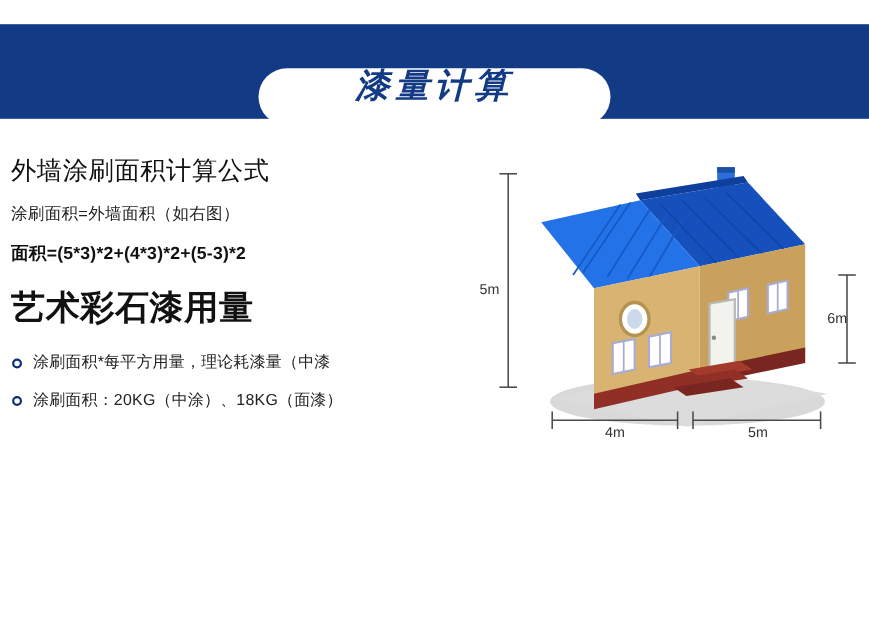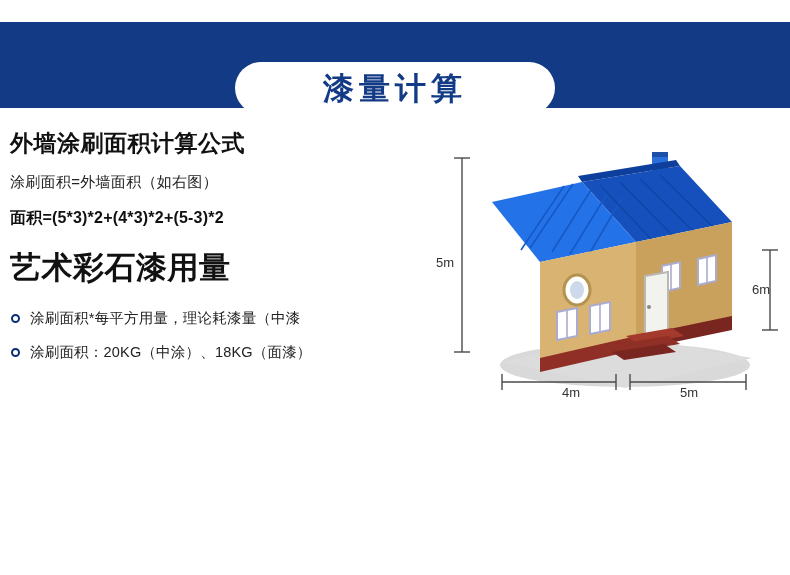--- a/index.html
+++ b/index.html
@@ -33,44 +33,44 @@
   .banner-pill {
     position: absolute;
     left: 50%;
     transform: translateX(-50%);
     top: 40px;
     width: 320px;
     height: 52px;
     background: #ffffff;
     border-radius: 26px;
     display: flex;
-    align-items: center;
     justify-content: center;
+    font-style: italic;
   }
   .banner-title {
     font-size: 31px;
     font-weight: bold;
     color: #123a85;
     letter-spacing: 5px;
     line-height: 1;
   }
 
   
   .content {
     position: absolute;
     left: 10px;
     top: 128px;
     width: 440px;
   }
   .h-section {
     font-size: 23px;
-    font-weight: bold;
+    font-weight: normal;
     color: #111111;
     letter-spacing: 0.5px;
-    margin: 0 0 14px 0;
+    margin: 12px 0 14px 0;
   }
   .h-section2 {
     font-size: 31px;
     font-weight: bold;
     color: #111111;
     letter-spacing: 0.5px;
     margin: 18px 0 12px 0;
   }
   .formula-line {
     font-size: 15px;
@@ -245,17 +245,17 @@
 
       <g stroke="#4a4a4a" stroke-width="1.4">
         <line x1="190" y1="252" x2="306" y2="252"></line>
         <line x1="190" y1="244" x2="190" y2="260"></line>
         <line x1="306" y1="244" x2="306" y2="260"></line>
       </g>
     </svg>
 
     <div class="dim-label" style="left:-4px; top:125px;">5m</div>
     <div class="dim-label" style="left:312px; top:152px;">6m</div>
-    <div class="dim-label" style="left:122px; top:255px;">4m</div>
+    <div class="dim-label" style="left:110px; top:255px;">4m</div>
     <div class="dim-label" style="left:240px; top:255px;">5m</div>
   </div>
 
 </div>
 
 </body></html>

